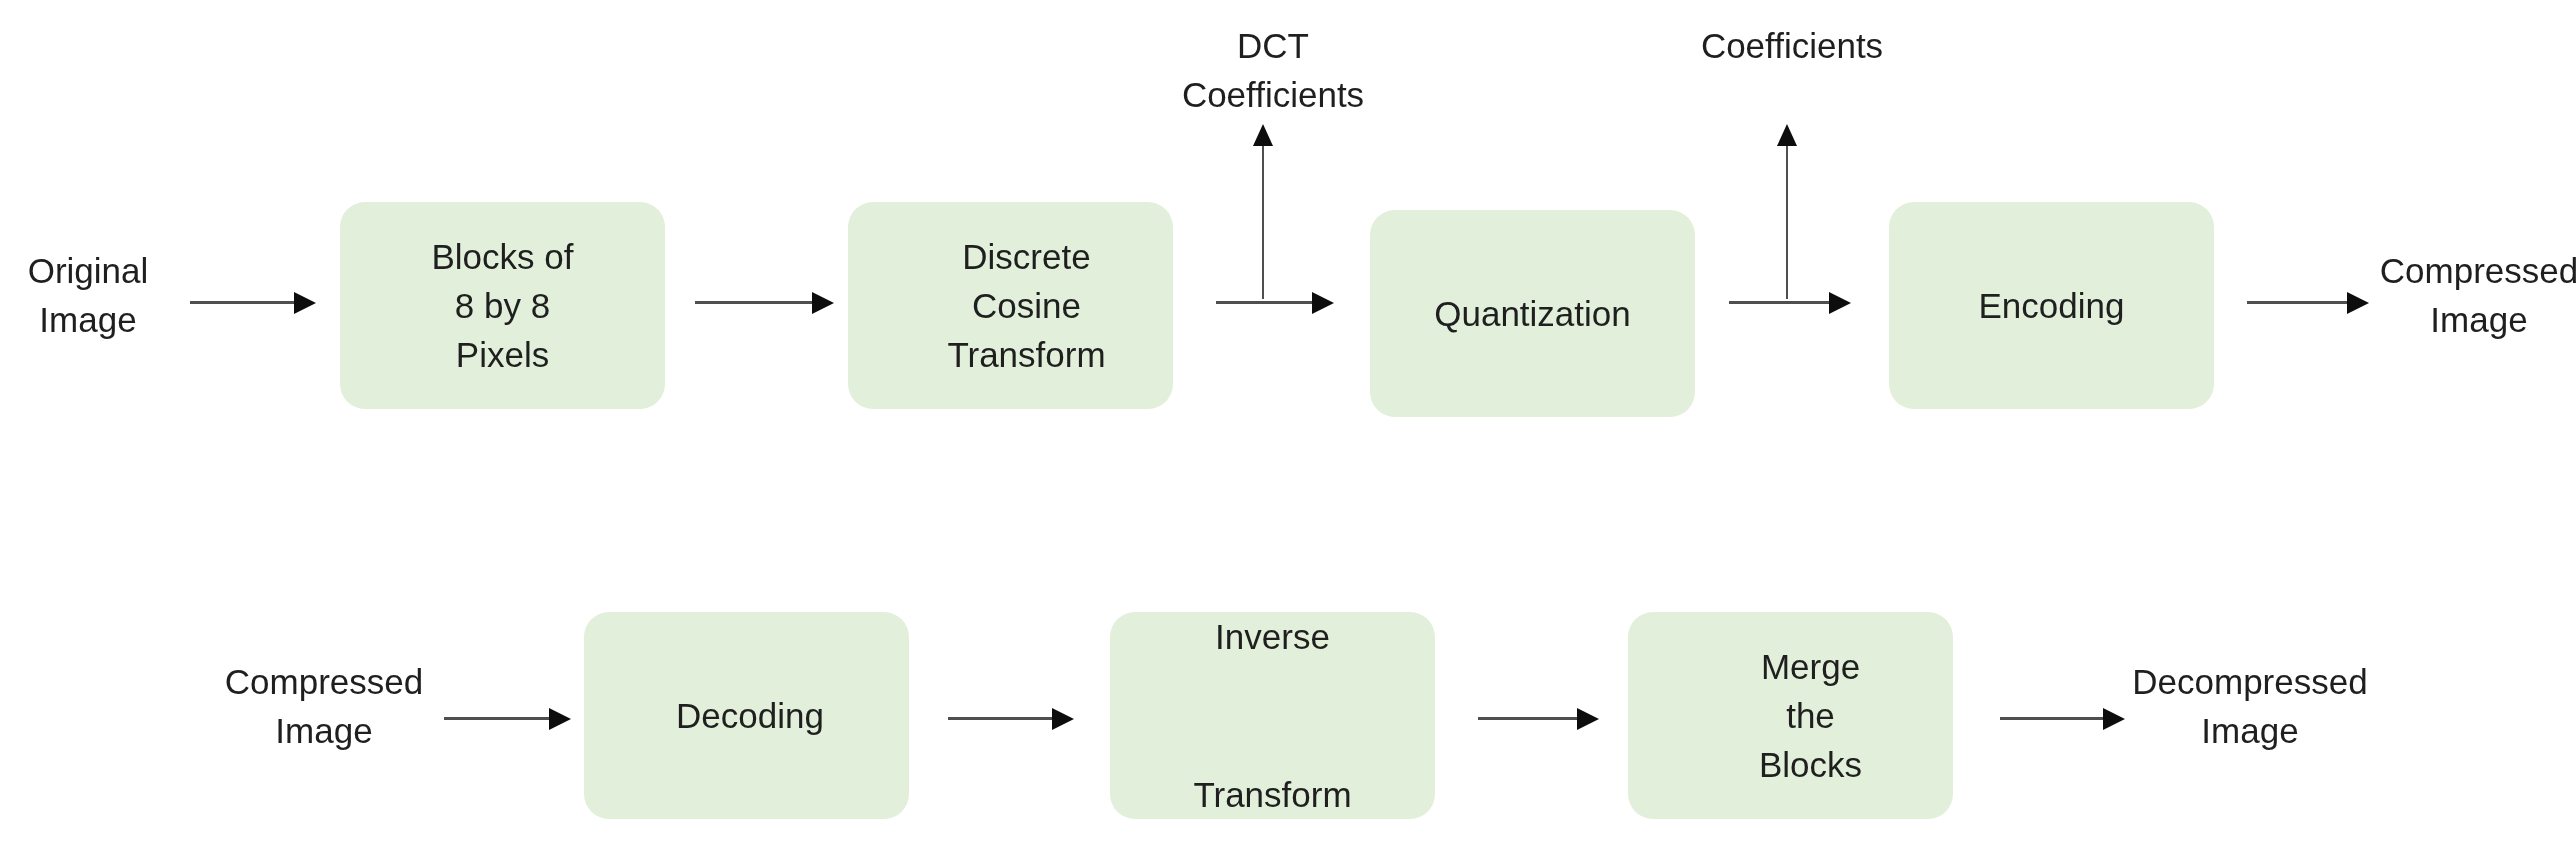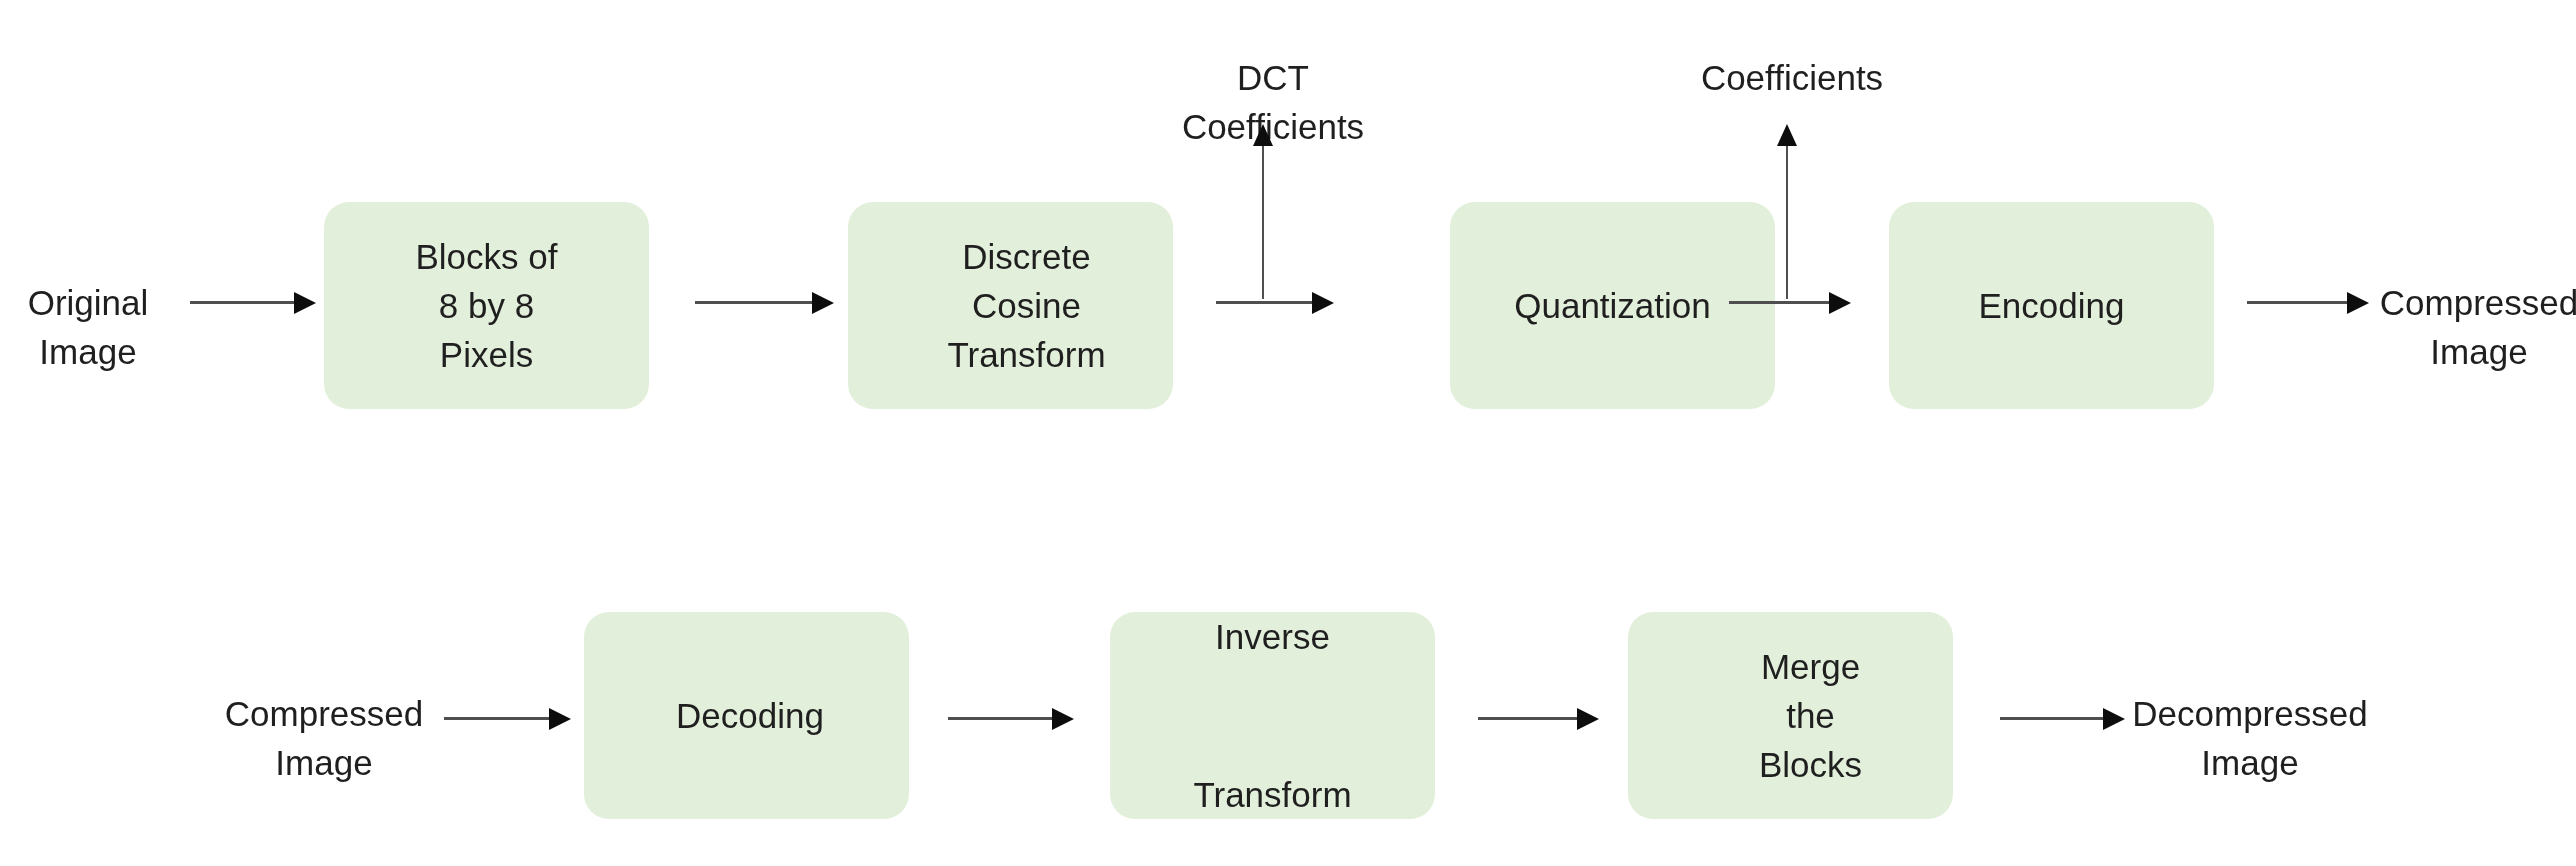--- a/index.html
+++ b/index.html
@@ -42,21 +42,20 @@
     text-align: center;
     white-space: nowrap;
     color: var(--text-color);
   }
 
   
   .flabel {
     position: absolute;
     width: 268px;
     text-align: center;
-    margin-top: 32px;
   }
 
   
   .harrow { position: absolute; height: 24px; }
   .harrow .shaft {
     position: absolute;
     left: 0; right: 19px;
     top: 10.3px; height: 2.4px;
     background: var(--arrow-line);
   }
@@ -94,21 +93,21 @@
   <div class="flabel" style="left:-46px; top:246px;">
     <div class="tline">Original</div>
     <div class="tline">Image</div>
   </div>
 
   <div class="harrow" style="left:190px; top:291px; width:126px;">
     <div class="shaft"></div>
     <div class="head"></div>
   </div>
 
-  <div class="pbox" style="left:324px;">
+  <div class="pbox" style="left:340px;">
     <div class="tline">Blocks of</div>
     <div class="tline">8 by 8</div>
     <div class="tline">Pixels</div>
   </div>
 
   <div class="harrow" style="left:695px; top:291px; width:139px;">
     <div class="shaft"></div>
     <div class="head"></div>
   </div>
 
@@ -124,21 +123,21 @@
   </div>
   <div class="varrow" style="left:1253px; top:124px; height:175px;">
     <div class="shaft"></div>
     <div class="head"></div>
   </div>
   <div class="harrow" style="left:1216px; top:291px; width:118px;">
     <div class="shaft"></div>
     <div class="head"></div>
   </div>
 
-  <div class="pbox" style="left:1450px;">
+  <div class="pbox" style="left:1370px;margin-top:8px;">
     <div class="tline">Quantization</div>
   </div>
 
   <div class="flabel" style="left:1658px; top:21.3px;">
     <div class="tline">Coefficients</div>
   </div>
   <div class="varrow" style="left:1777px; top:124px; height:175px;">
     <div class="shaft"></div>
     <div class="head"></div>
   </div>

